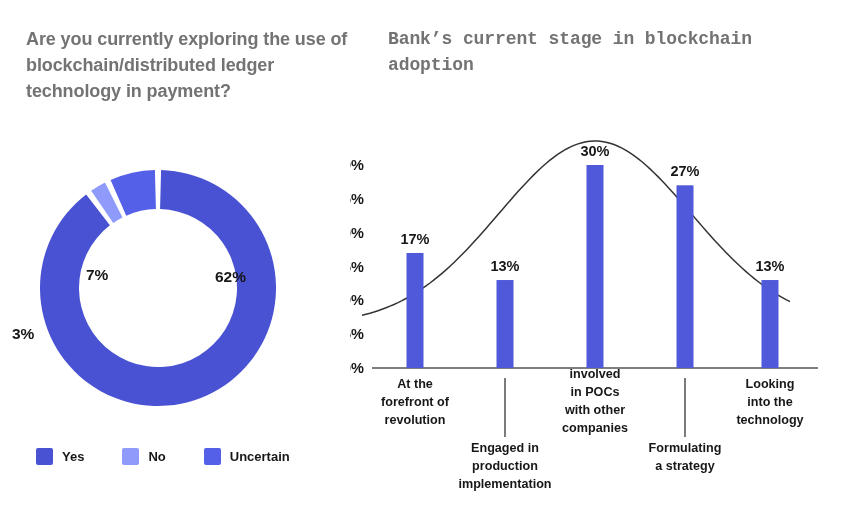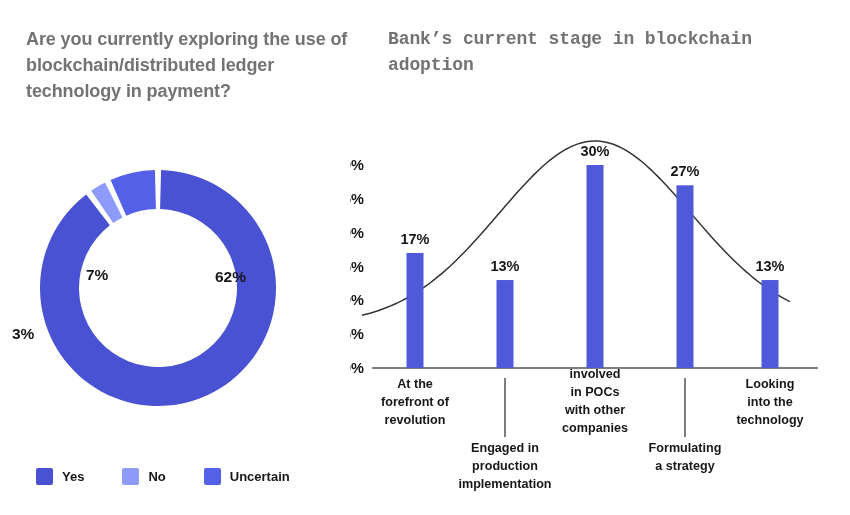--- a/index.html
+++ b/index.html
@@ -22,21 +22,21 @@
   #donut-panel{left:0px;top:120px;width:340px;height:340px;}
   #donut-svg{display:block;}
   .donut-label{
     position:absolute;font-size:15.5px;font-weight:700;color:#17171a;
   }
   #donut-label-90{left:215px;top:148px;}
   #donut-label-7{left:86px;top:146px;}
   #donut-label-3{left:12px;top:205px;}
 
   
-  #legend{position:absolute;left:36px;top:448px;display:flex;align-items:center;gap:0px;margin-top:20px;}
+  #legend{position:absolute;left:36px;top:448px;display:flex;align-items:center;gap:0px;}
   .legend-item{display:flex;align-items:center;margin-right:38px;}
   .legend-swatch{width:17px;height:17px;border-radius:2px;margin-right:9px;}
   .legend-text{font-size:13px;font-weight:700;color:#17171a;}
 
   
   #bar-panel{left:350px;top:120px;width:500px;height:395px;}
   #bar-svg{display:block;}
   .axis-tick{font-size:14.5px;font-weight:700;fill:#17171a;}
   .bar-value{font-size:14.5px;font-weight:700;fill:#17171a;}
   .cat-label{font-size:12.6px;font-weight:700;fill:#17171a;}

